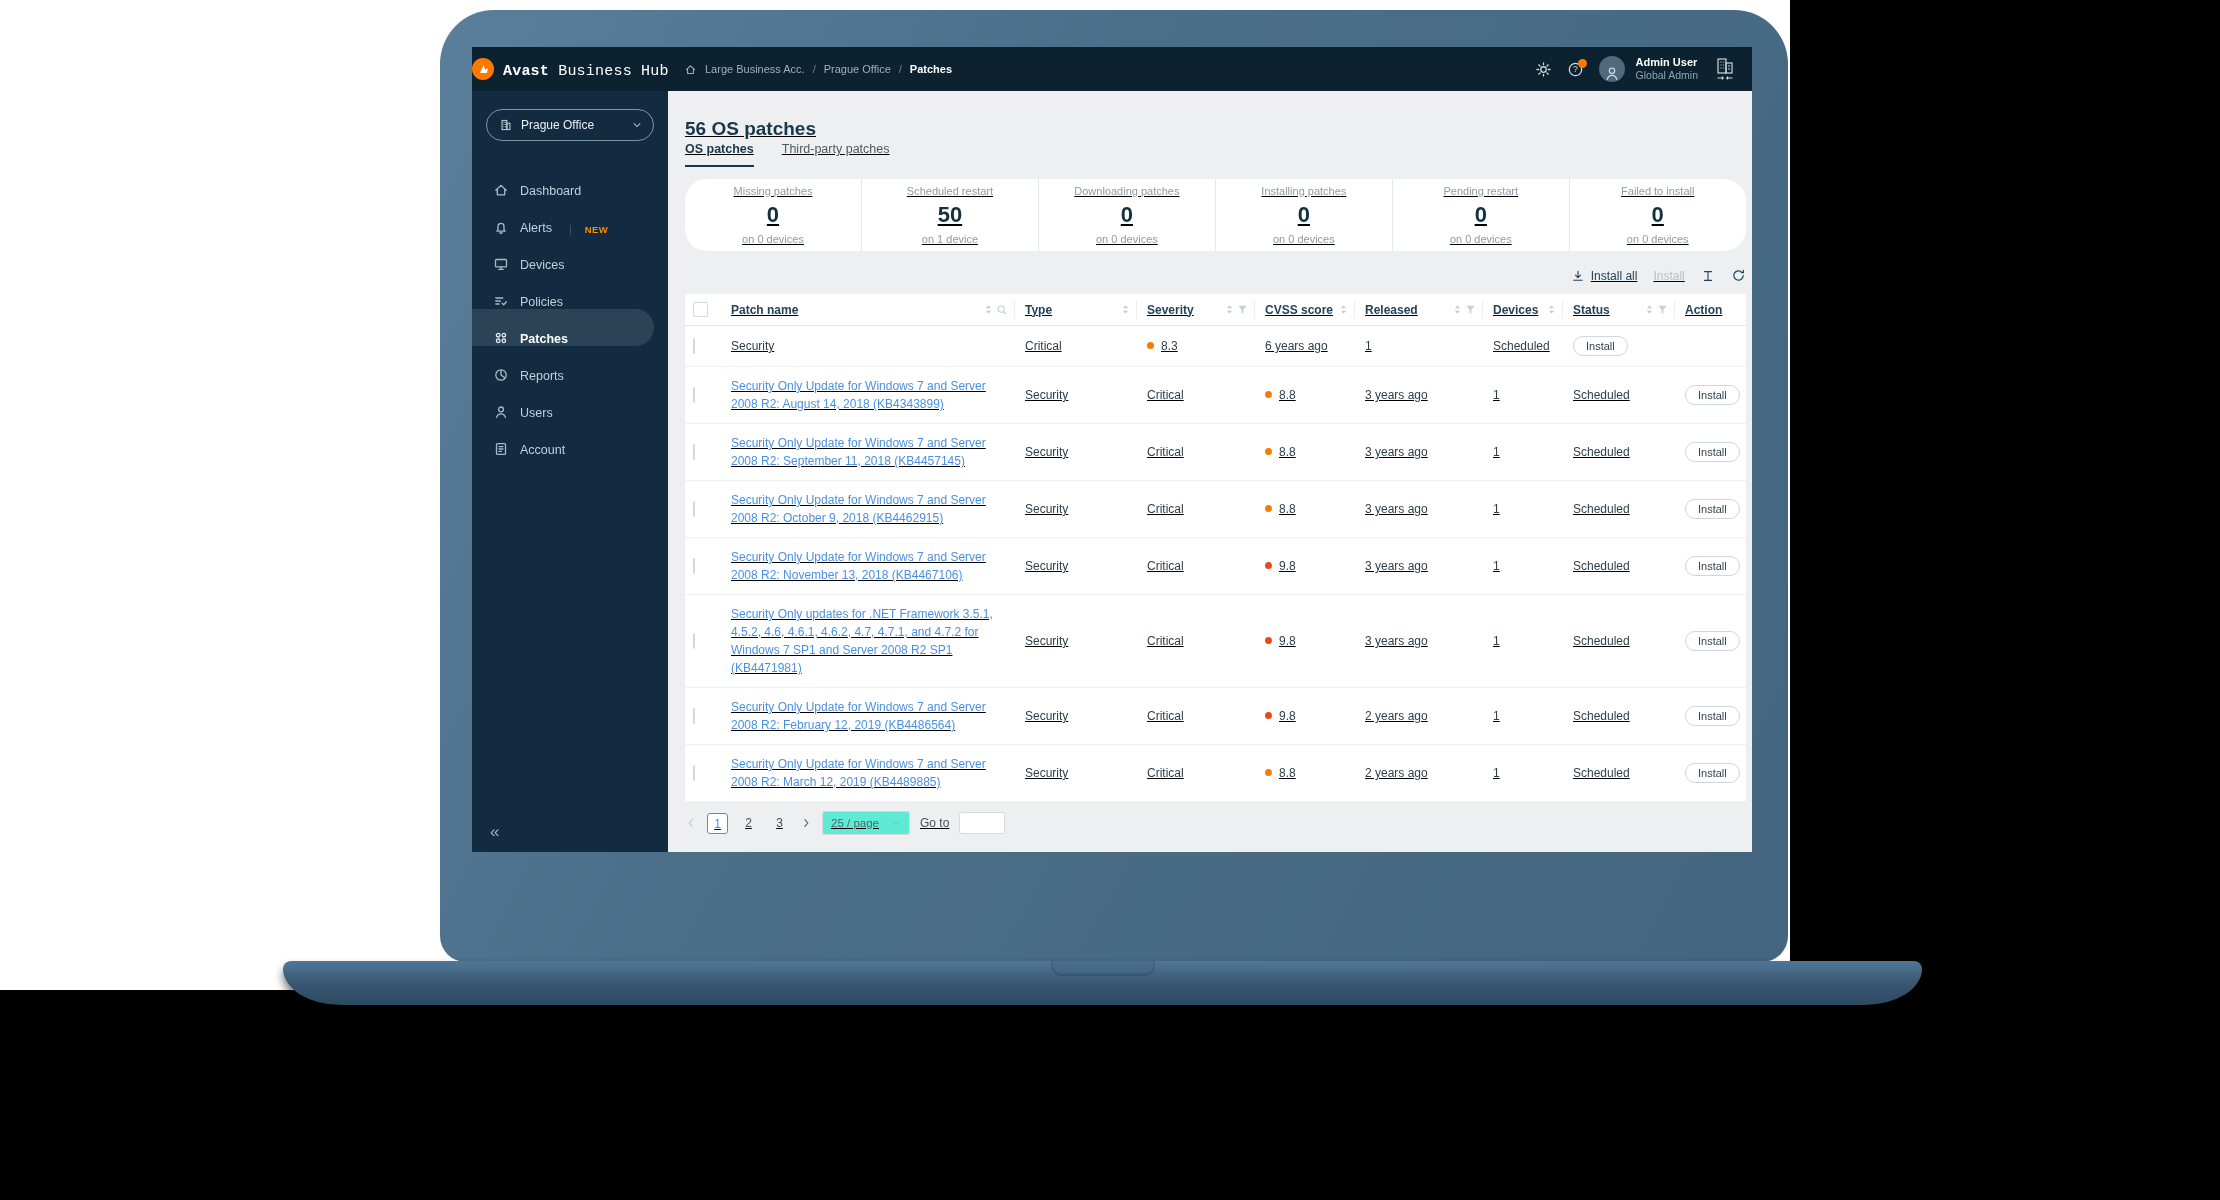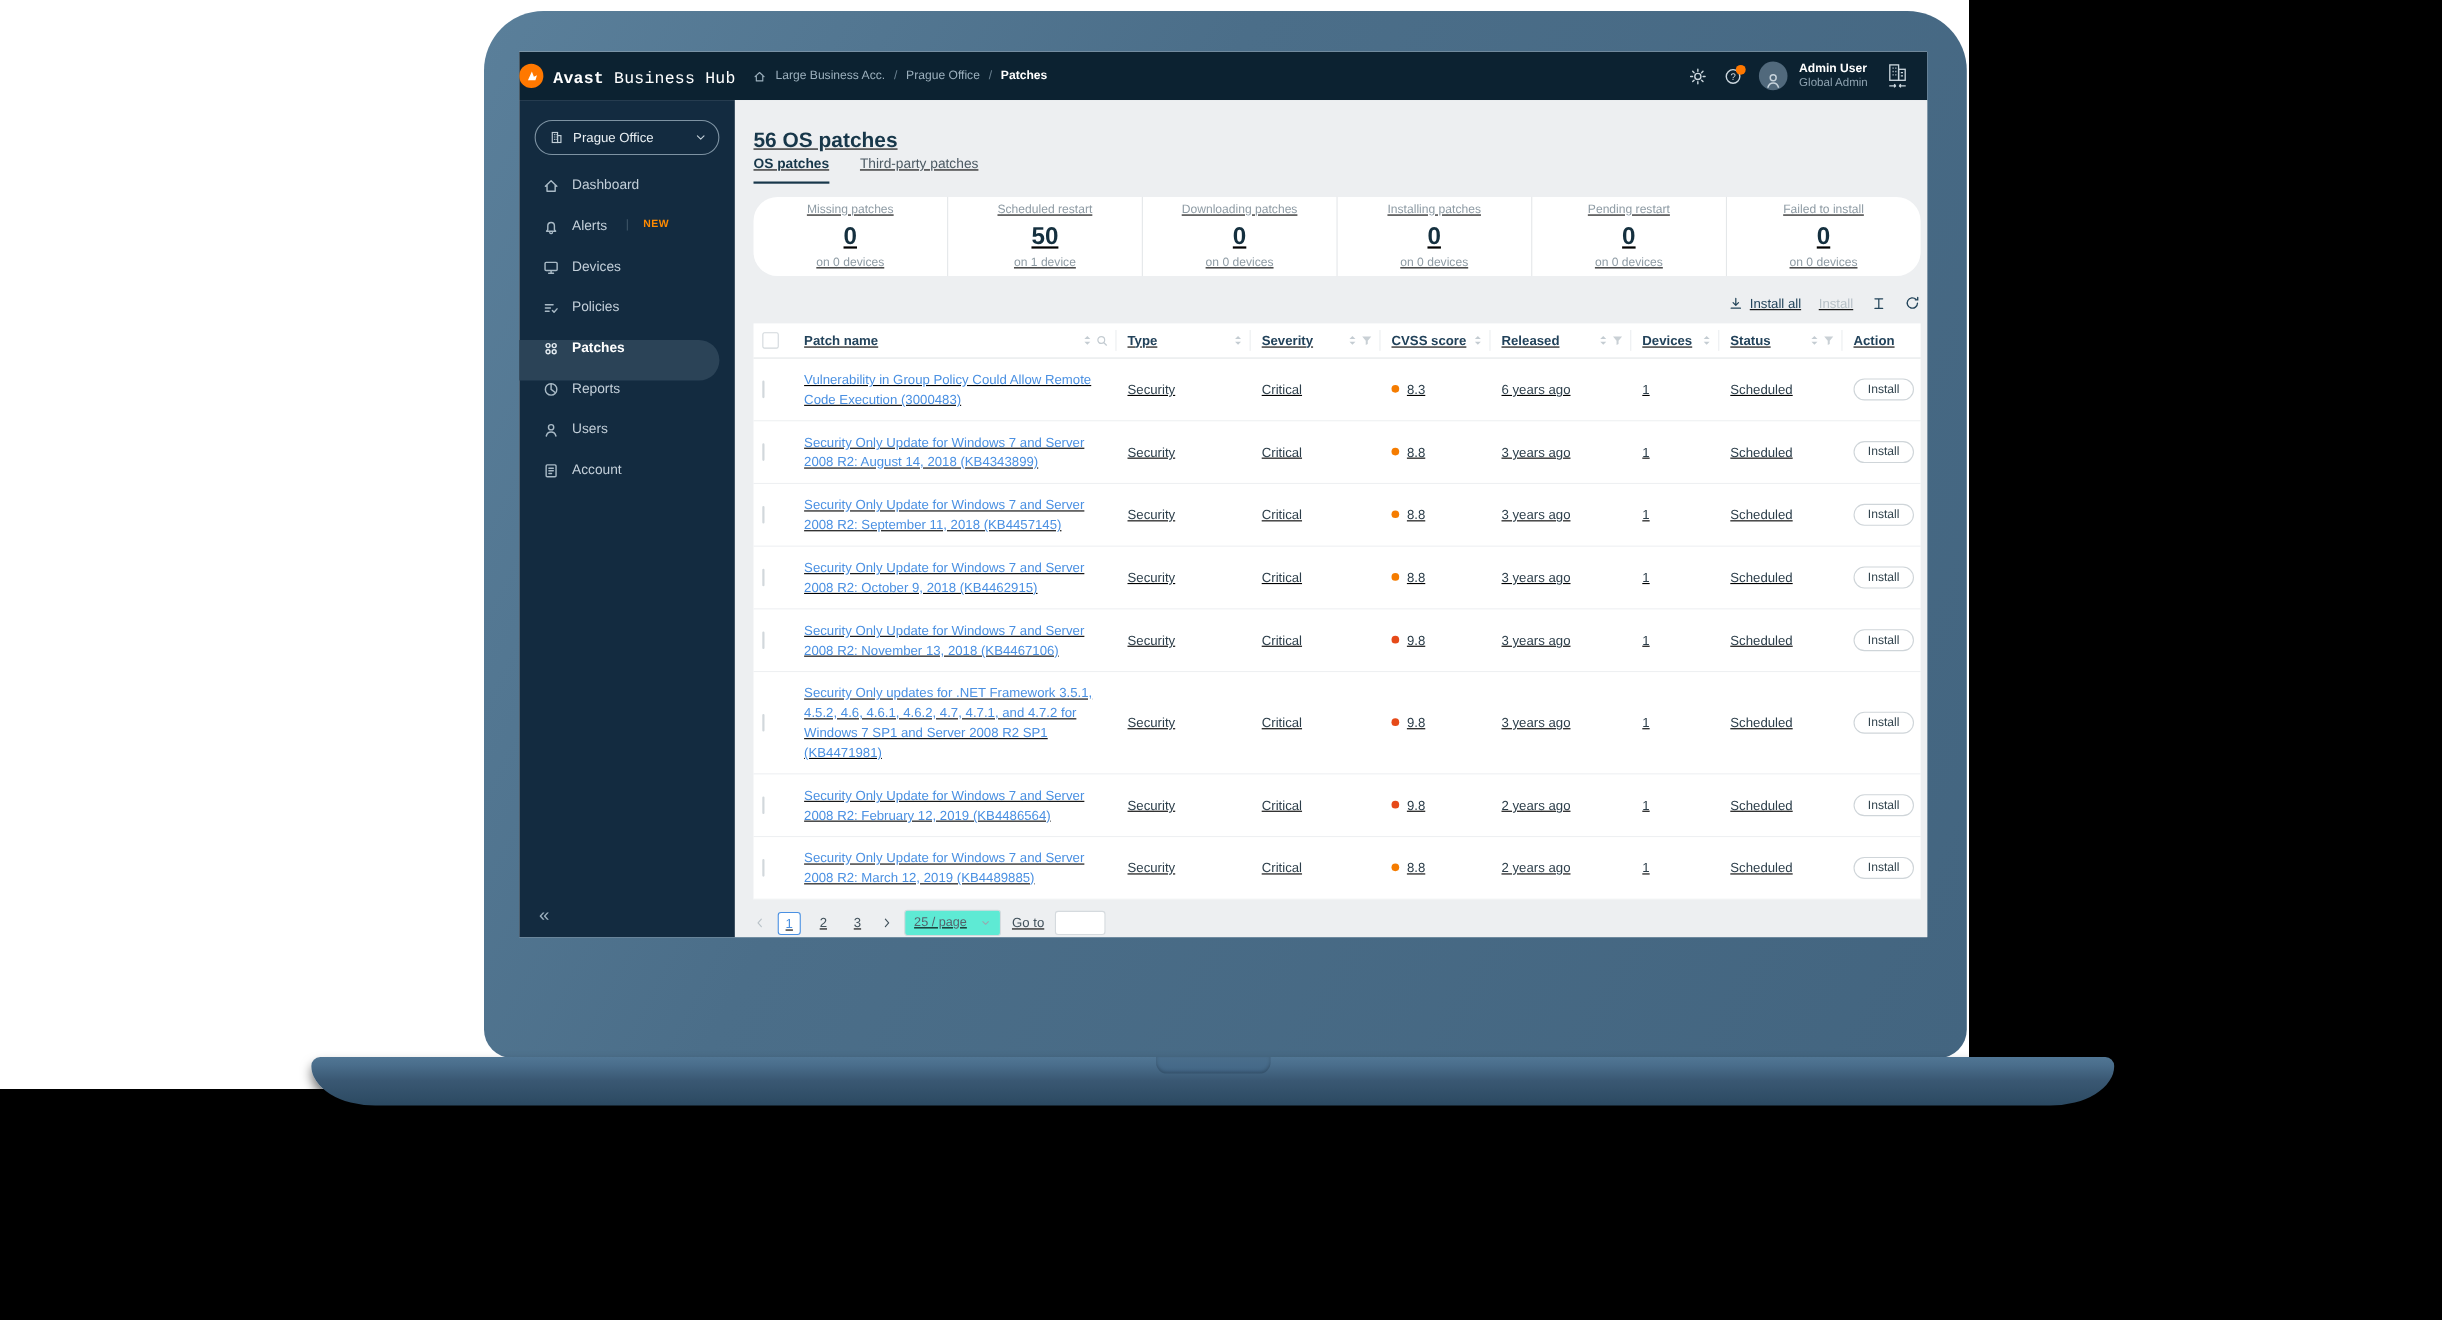--- a/index.html
+++ b/index.html
@@ -38,21 +38,21 @@
   .user-block{line-height:1.3;margin-left:-4px;}
   .user-name{font-size:11px;font-weight:bold;color:#fff;}
   .user-role{font-size:10.5px;color:#8ea2b0;}
   
   .shell{display:flex;height:761px;}
   .sidebar{width:196px;flex:none;background:#132b40;position:relative;}
   .org-pill{margin:18px 14px 0;border:1px solid #7e93a3;border-radius:16px;height:30px;display:flex;
        align-items:center;gap:8px;padding:0 10px 0 12px;font-size:12px;color:#e9eff3;}
   .org-pill .chev{margin-left:auto;color:#c2cfd8;}
   .nav{margin-top:20px;}
-  .nav-item{height:37px;display:flex;align-items:flex-start;gap:11px;padding-left:21px;font-size:12.5px;
+  .nav-item{height:37px;display:flex;align-items:flex-end;gap:11px;padding-left:21px;font-size:12.5px;
        color:#c3cfd9;}
   .nav-item .nic{color:#a9bac6;flex:none;display:flex;}
   .nav-item.active{background:#2b4357;border-radius:0 19px 19px 0;margin-right:14px;color:#fff;font-weight:bold;}
   .nav-item.active .nic{color:#e3ebf1;}
   .badge-sep{color:#41586b;margin:0 2px 0 6px;font-size:11px;}
   .badge-new{color:#ff8a00;font-size:9.5px;font-weight:bold;letter-spacing:.4px;}
   .collapse{position:absolute;bottom:12px;left:18px;color:#9fb2bf;font-size:17px;line-height:1;}
   
   .main{flex:1;box-sizing:border-box;padding:11px 8px 0 17px;background:#edeff1;text-decoration:underline;}
   .page-title{margin-top:16px;font-size:19px;font-weight:bold;color:#17374a;}
@@ -433,23 +433,20 @@
                   </svg>
               </span>
             </div>
             <div class="th last">
               <span>Action</span>
             </div>
           </div>
           <div id="tbody">
   <div class="trow">
     <div class="td td-check"><span class="checkbox"></span></div>
-    <div class="td td-name">
-                  <a href="#">Vulnerability in Group Policy Could Allow Remote Code Execution (3000483)</a>
-                </div>
     <div class="td">Security</div>
     <div class="td">Critical</div>
     <div class="td"><span class="dot" style="background: rgb(245, 124, 0);"></span><span>8.3</span></div>
     <div class="td">6 years ago</div>
     <div class="td">1</div>
     <div class="td">Scheduled</div>
     <div class="td"><button class="install-btn">Install</button></div>
   </div>
 
   <div class="trow">

